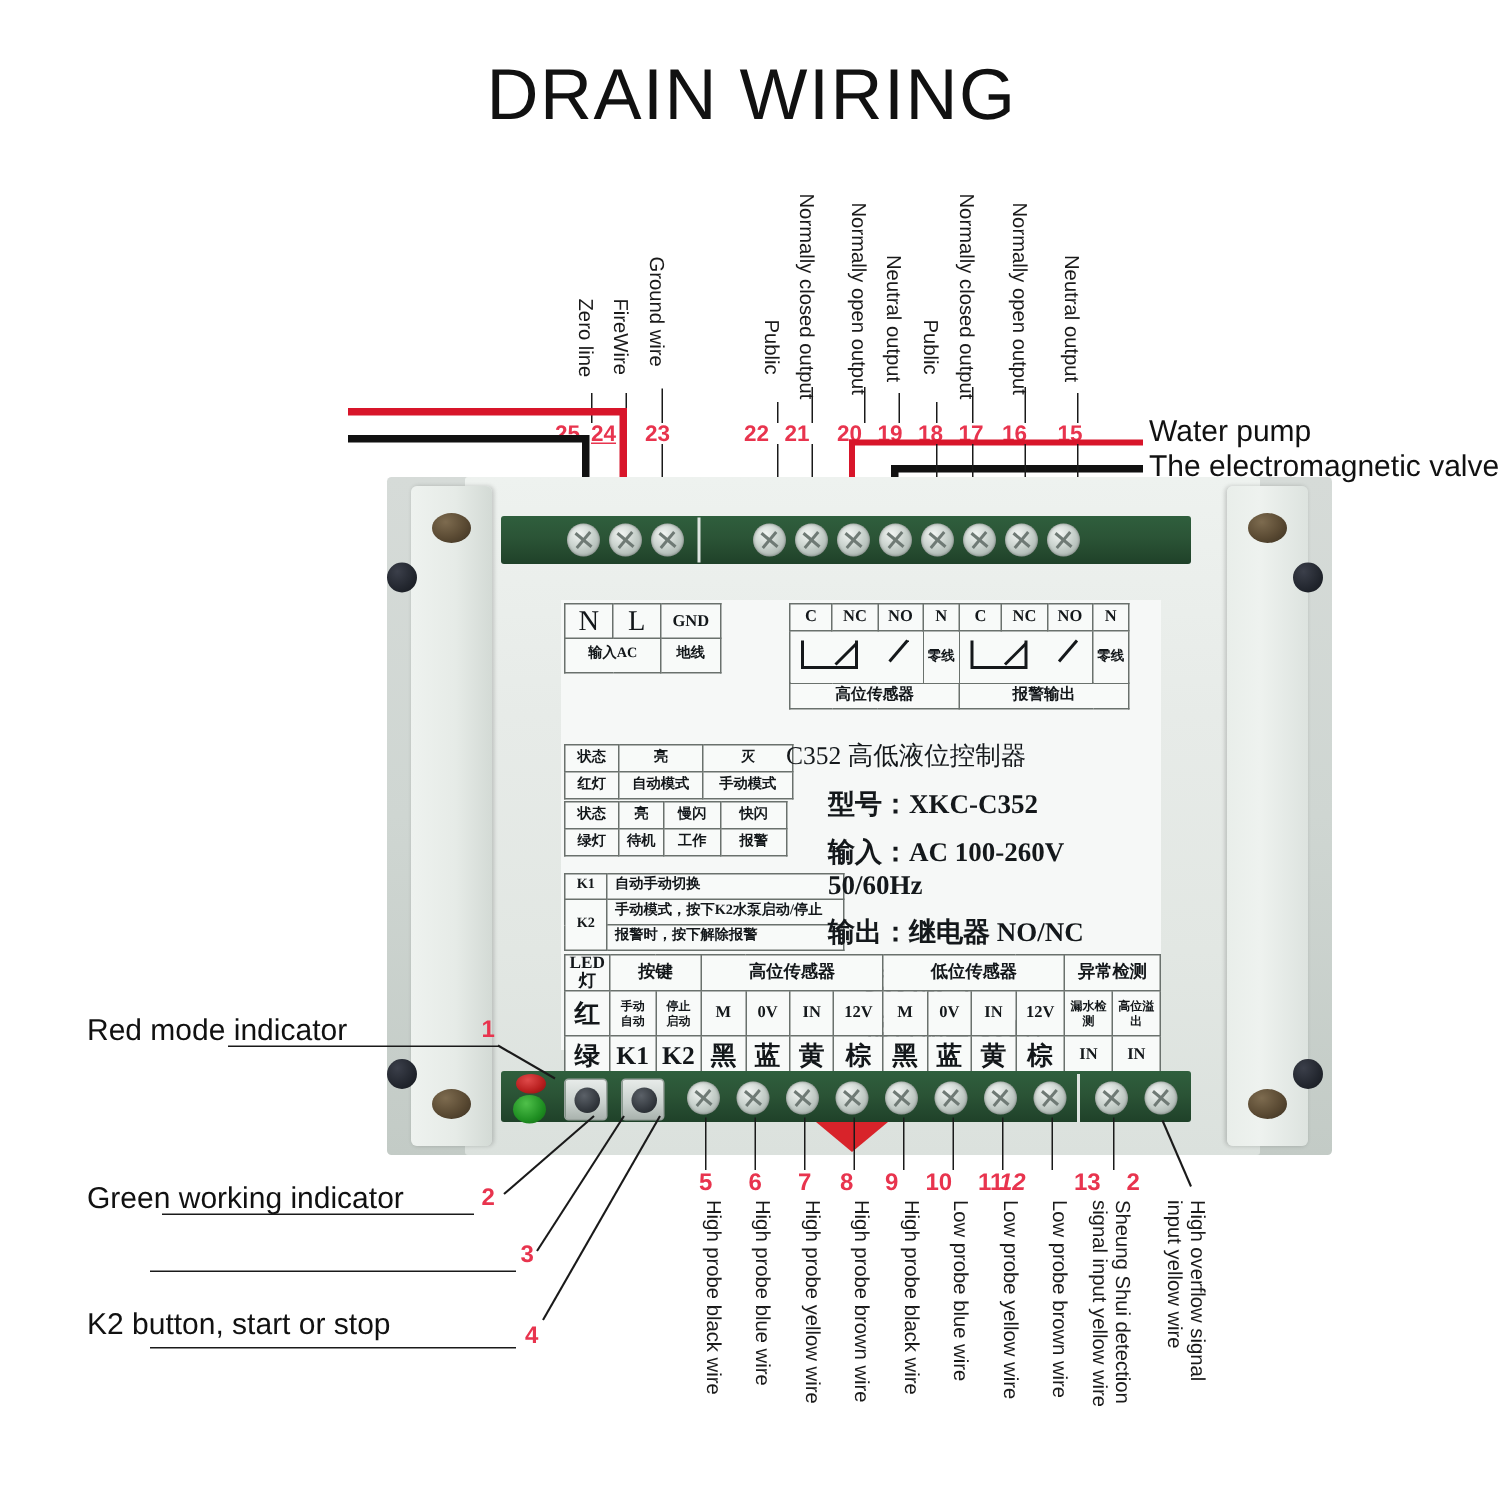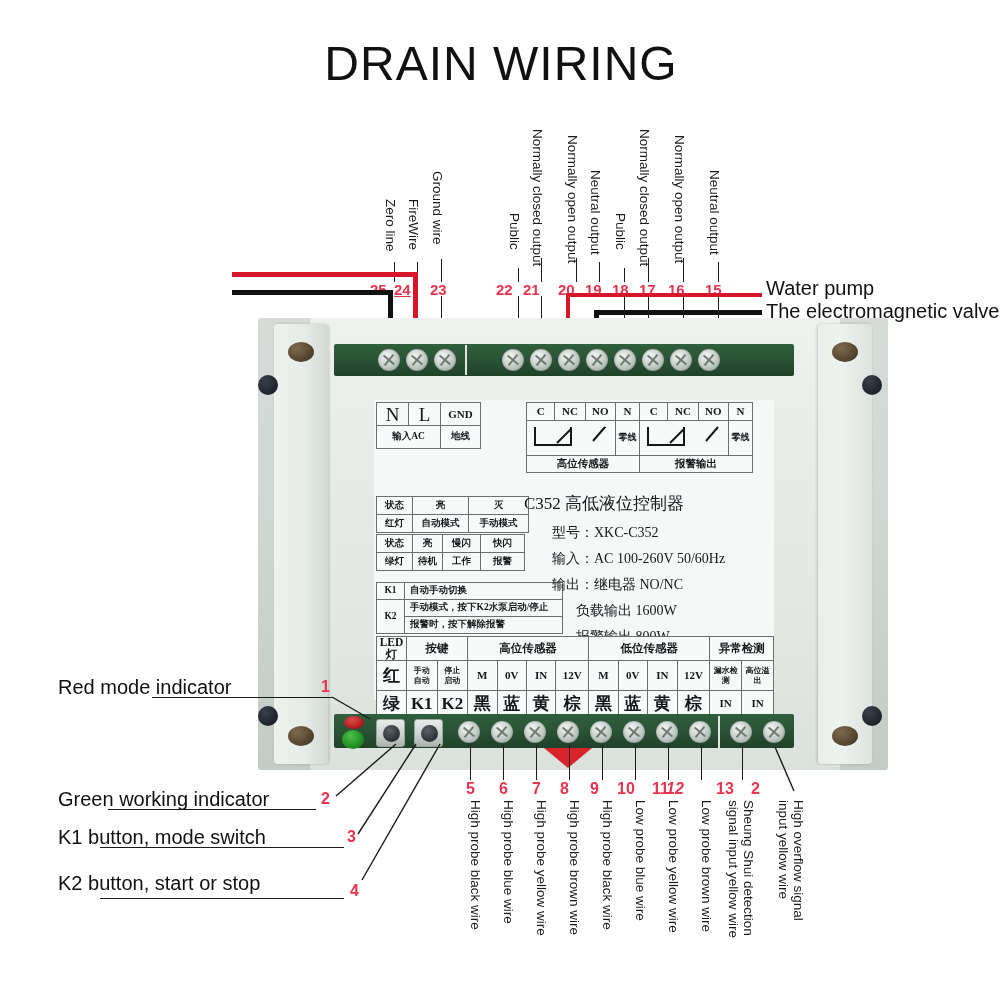--- a/index.html
+++ b/index.html
@@ -200,21 +200,21 @@
   #tblK { left:2px; top:182px; }
   #tblK td { font-size:9.5px; height:17px; font-weight:bold; }
 
   
   .spec {
     position:absolute; left:150px; top:92px;
     font-family:"Liberation Serif", serif;
     color:#14181b;
   }
   .spec .l0 { font-size:17px; font-weight:normal; margin-bottom:9px; }
-  .spec .l1 { font-size:14px; font-weight:normal; margin:0 0 8px 28px; }
+  .spec .l1 { font-size:18px; font-weight:bold; margin:0 0 8px 28px; }
 
   
   #tblBot { left:2px; top:236px; }
   #tblBot td { font-size:11px; font-weight:bold; }
   #tblBot td.cn { font-size:17px; font-family:"Liberation Serif",serif; }
   #tblBot td.hdr { font-size:11.5px; }
   #tblBot td.tiny { font-size:8px; line-height:1.15; }
 </style>
 </head>
 <body>
@@ -505,21 +505,20 @@
     <path d="M2 7 L40 29" stroke="#1a1a1a" stroke-width="1.4" fill="none"></path>
   </svg>
 
   <div class="hlabel" style="left:58px; top:788px;">Green working indicator</div>
   <div class="lnum" style="left:321px; top:790px;">2</div>
   <div class="lead h" style="left:108px; top:809px; width:208px;"></div>
   <svg style="position:absolute;left:334px;top:742px;width:70px;height:60px;">
     <path d="M62 2 L2 54" stroke="#1a1a1a" stroke-width="1.4" fill="none"></path>
   </svg>
 
-  <div class="hlabel" style="left:58px; top:826px;">K1 button, mode switch</div>
   <div class="lnum" style="left:347px; top:828px;">3</div>
   <div class="lead h" style="left:100px; top:847px; width:244px;"></div>
   <svg style="position:absolute;left:356px;top:742px;width:66px;height:100px;">
     <path d="M60 2 L2 92" stroke="#1a1a1a" stroke-width="1.4" fill="none"></path>
   </svg>
 
   <div class="hlabel" style="left:58px; top:872px;">K2 button, start or stop</div>
   <div class="lnum" style="left:350px; top:882px;">4</div>
   <div class="lead h" style="left:100px; top:898px; width:244px;"></div>
   <svg style="position:absolute;left:360px;top:742px;width:86px;height:146px;">

